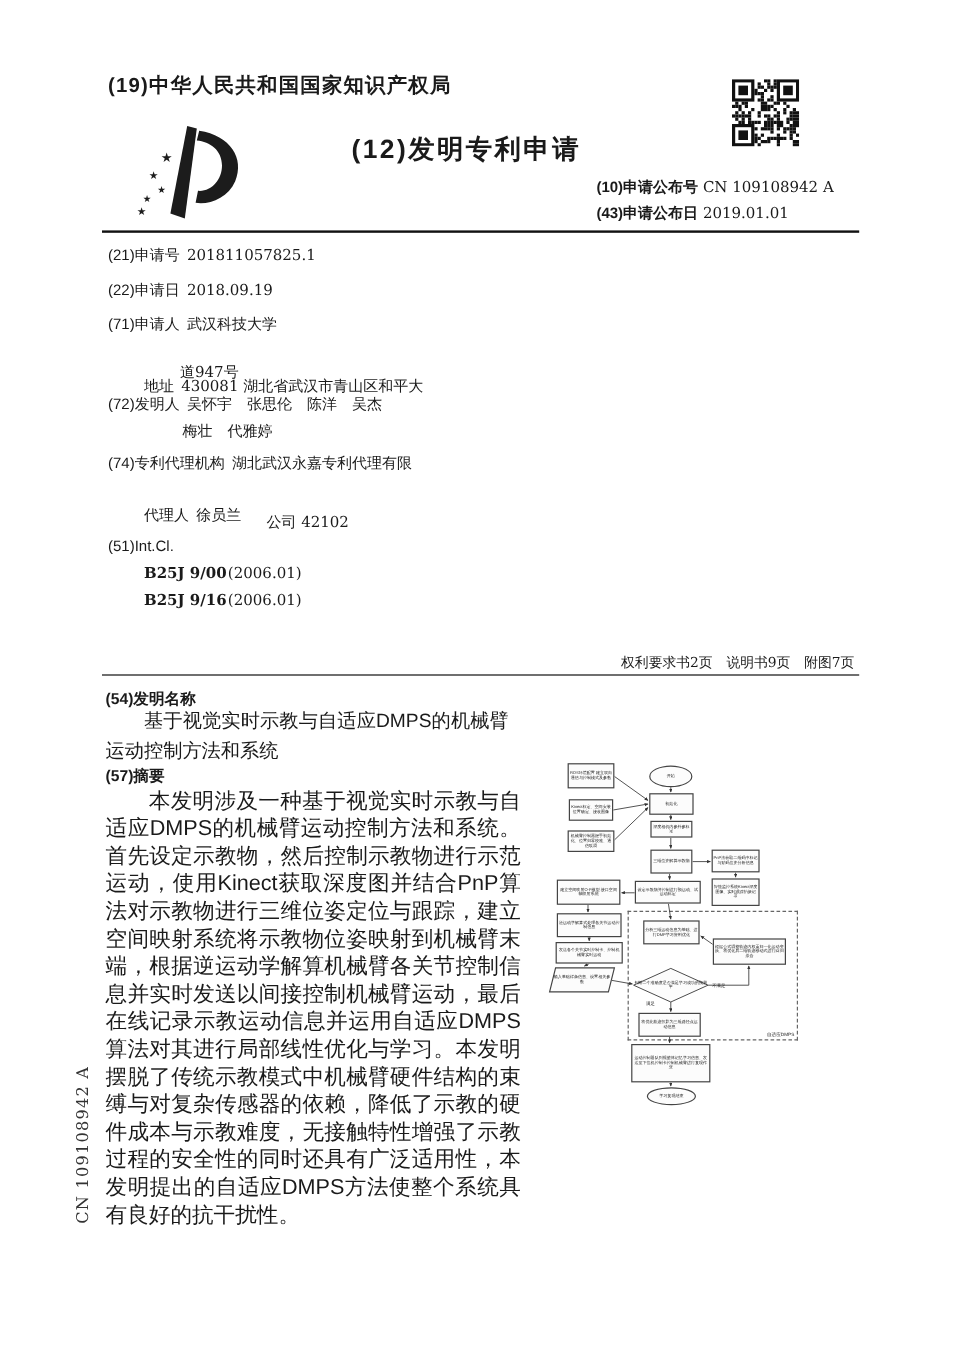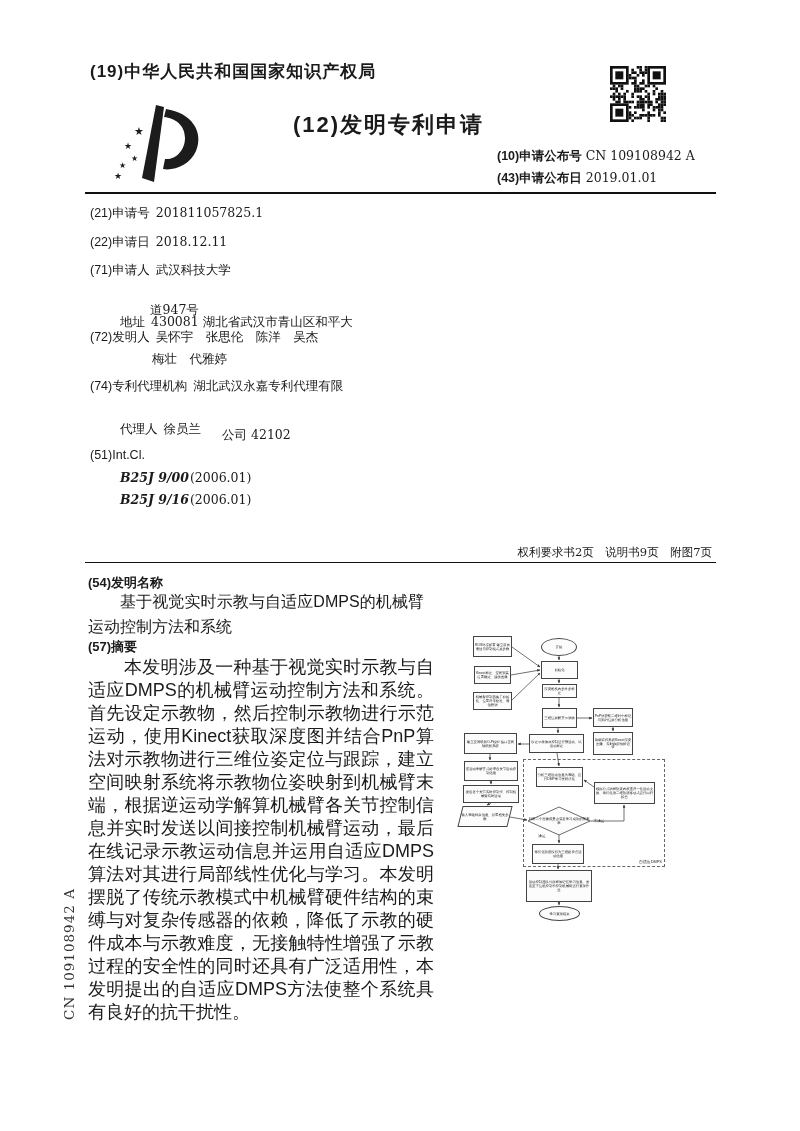--- a/index.html
+++ b/index.html
@@ -13,21 +13,21 @@
   .pub-line .lab{font-weight:bold;}
   .pub-line .val{font-family:"DejaVu Serif","Liberation Serif",serif;padding-left:4px;}
   .pub-no{left:497px;top:148px;}
   .pub-date{left:497px;top:170px;}
   .rule1{left:85px;top:192px;width:631px;height:2px;background:#111;}
   .rule2{left:85px;top:562px;width:631px;height:1.3px;background:#111;}
   
   .brow{font-size:12.5px;white-space:nowrap;}
   .brow .lab{font-weight:normal;}
   .brow .val{font-family:"DejaVu Serif","Liberation Serif",serif;padding-left:6px;}
-  .brow .ital{font-style:italic;font-weight:bold;font-family:"DejaVu Serif","Liberation Serif",serif;}
+  .brow .ital{font-weight:bold;font-family:"DejaVu Serif","Liberation Serif",serif;}
   
   .pages-line{left:400px;top:545px;width:312px;text-align:right;font-size:11.5px;
               font-family:"DejaVu Serif","Liberation Serif",serif;white-space:nowrap;}
   
   .sec-label{font-size:13px;font-weight:bold;}
   .inv-title{left:88px;top:589px;width:336px;font-size:16px;line-height:25px;
              text-align:justify;text-indent:2em;font-family:"Liberation Sans",sans-serif;}
   .abstract{left:88px;top:656px;width:346px;font-size:18px;line-height:23px;
             text-align:justify;text-indent:2em;}
   
@@ -235,21 +235,21 @@
 <div class="abs pub-line pub-date">
   <span class="lab">(43)申请公布日</span><span class="val">2019.01.01</span>
 </div>
 
 <div class="abs rule1"></div>
 
 <div class="abs brow" style="left:90px;top:205px;">
   <span class="lab">(21)申请号</span><span class="val">201811057825.1</span>
 </div>
 <div class="abs brow" style="left:90px;top:234px;">
-  <span class="lab">(22)申请日</span><span class="val">2018.12.11</span>
+  <span class="lab">(22)申请日</span><span class="val">2018.09.19</span>
 </div>
 <div class="abs brow" style="left:90px;top:262px;">
   <span class="lab">(71)申请人</span><span class="val">武汉科技大学</span>
 </div>
 <div class="abs brow" style="left:120px;top:282px;margin-top:32px;">
   <span class="lab">地址</span><span class="val">430081 湖北省武汉市青山区和平大</span>
 </div>
 <div class="abs brow" style="left:150px;top:302px;">
   <span class="val" style="padding-left:0;">道947号</span>
 </div>

